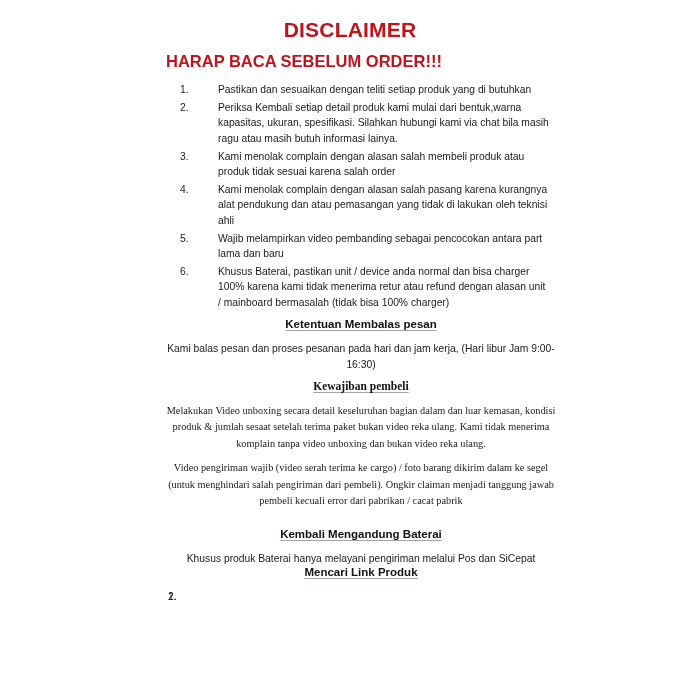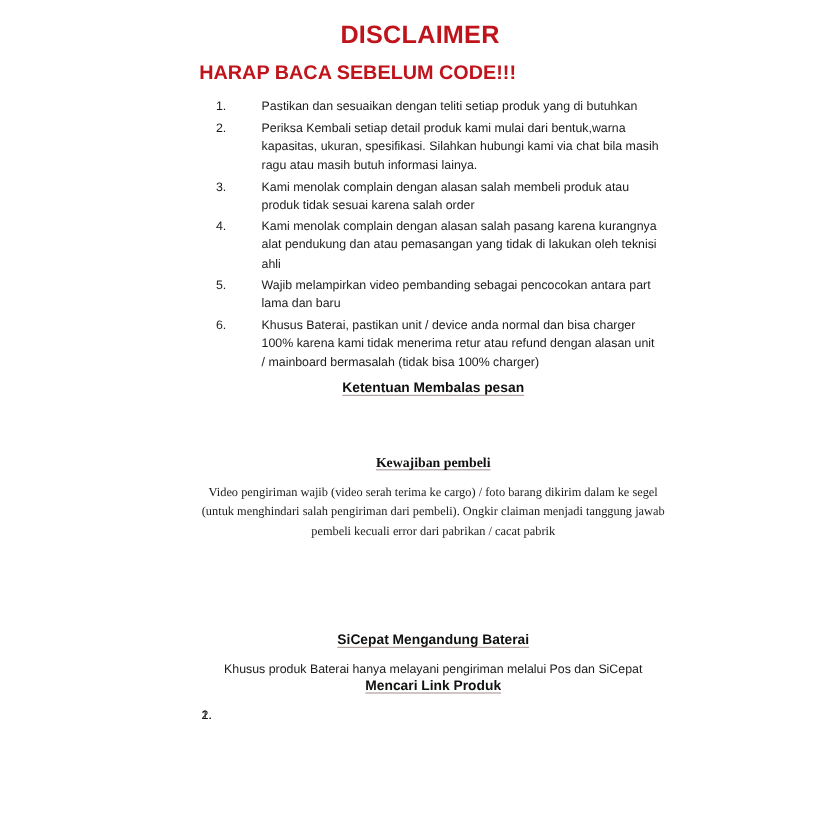--- a/index.html
+++ b/index.html
@@ -17,42 +17,44 @@
                 text-decoration:underline; text-decoration-color:#b0a0a0; text-underline-offset:2px; }
   .section p { margin:0 0 8px 0; }
   .sub-ol { margin:4px 0 0 0; padding:0; list-style:none; }
   .sub-ol li { position:relative; padding-left:19px; margin-left:2px; line-height:16.5px; }
   .sub-ol .num { position:absolute; left:0; }
 </style>
 </head>
 <body>
 
 <div class="title">DISCLAIMER</div>
-<div class="subtitle">HARAP BACA SEBELUM CODE!!!</div>
+<div class="subtitle">HARAP BACA SEBELUM ORDER!!!</div>
 
 <ol class="olist">
   <li><span class="num">1.</span><span>Pastikan dan sesuaikan dengan teliti setiap produk yang di butuhkan</span></li>
   <li><span class="num">2.</span><span>Periksa Kembali setiap detail produk kami mulai dari bentuk,warna kapasitas, ukuran, spesifikasi. Silahkan hubungi kami via chat bila masih ragu atau masih butuh informasi lainya.</span></li>
   <li><span class="num">3.</span><span>Kami menolak complain dengan alasan salah membeli produk atau produk tidak sesuai karena salah order</span></li>
   <li><span class="num">4.</span><span>Kami menolak complain dengan alasan salah pasang karena kurangnya alat pendukung dan atau pemasangan yang tidak di lakukan oleh teknisi ahli</span></li>
   <li><span class="num">5.</span><span>Wajib melampirkan video pembanding sebagai pencocokan antara part lama dan baru</span></li>
   <li><span class="num">6.</span><span>Khusus Baterai, pastikan unit / device anda normal dan bisa charger 100% karena kami tidak menerima retur atau refund dengan alasan unit / mainboard bermasalah (tidak bisa 100% charger)</span></li>
 </ol>
 
 <div class="section" style="top:316px;">
   <h3>Ketentuan Membalas pesan</h3>
+  <p>Kami balas pesan dan proses pesanan pada hari dan jam kerja, (Hari libur Jam 9:00-16:30)</p>
 </div>
 
 <div class="section" style="top:378px;font-family:Liberation Serif, serif;">
   <h3>Kewajiban pembeli</h3>
+  <p>Melakukan Video unboxing secara detail keseluruhan bagian dalam dan luar kemasan, kondisi produk &amp; jumlah sesaat setelah terima paket bukan video reka ulang. Kami tidak menerima komplain tanpa video unboxing dan bukan video reka ulang.</p>
   <p>Video pengiriman wajib (video serah terima ke cargo) / foto barang dikirim dalam ke segel (untuk menghindari salah pengiriman dari pembeli). Ongkir claiman menjadi tanggung jawab pembeli kecuali error dari pabrikan / cacat pabrik</p>
 </div>
 
 <div class="section" style="top:526px;">
-  <h3>SiCepat Mengandung Baterai</h3>
+  <h3>Kembali Mengandung Baterai</h3>
   <p>Khusus produk Baterai hanya melayani pengiriman melalui Pos dan SiCepat</p>
 </div>
 
 <div class="section" style="top:564px;">
   <h3>Mencari Link Produk</h3>
   <ol class="sub-ol">
     <li><span class="num">1.</span></li>
     <li><span class="num">2.</span></li>
   </ol>
 </div>

